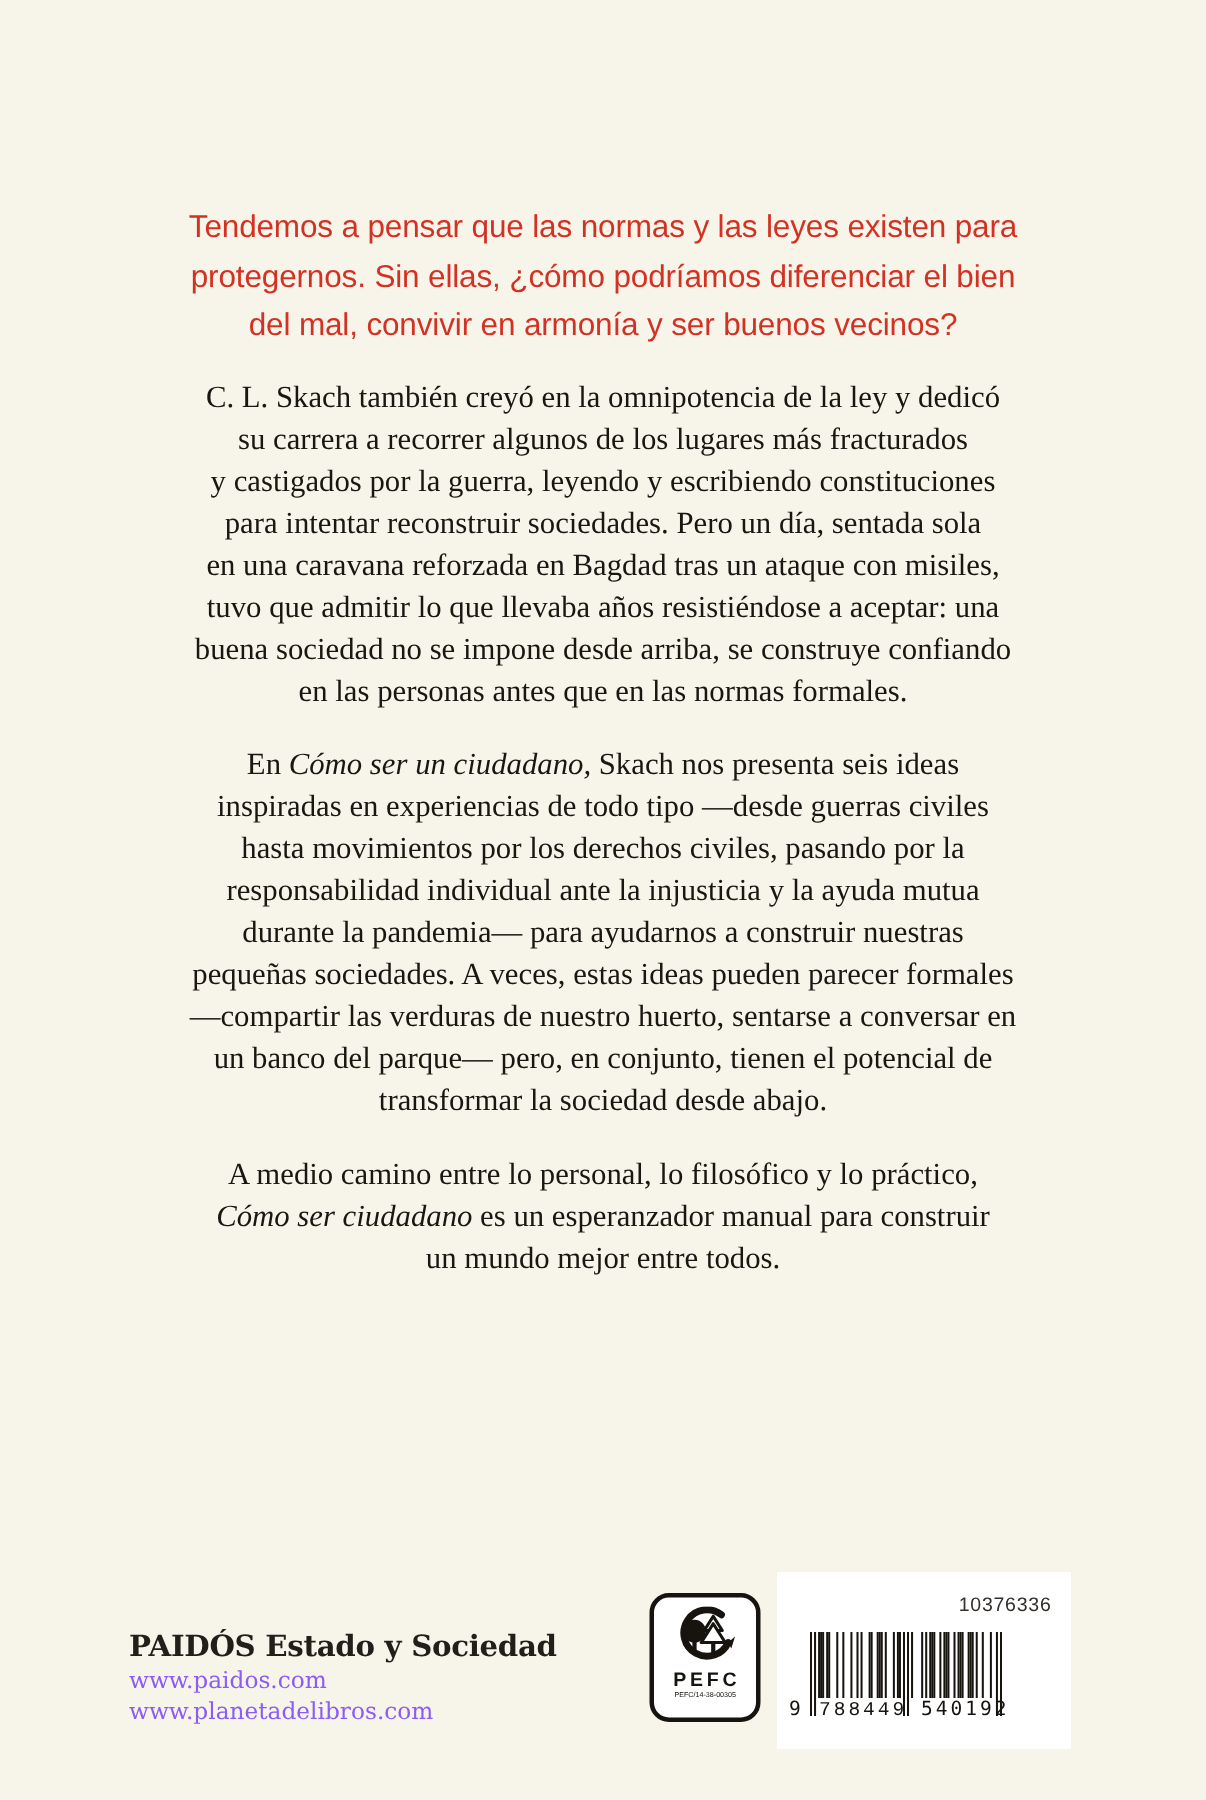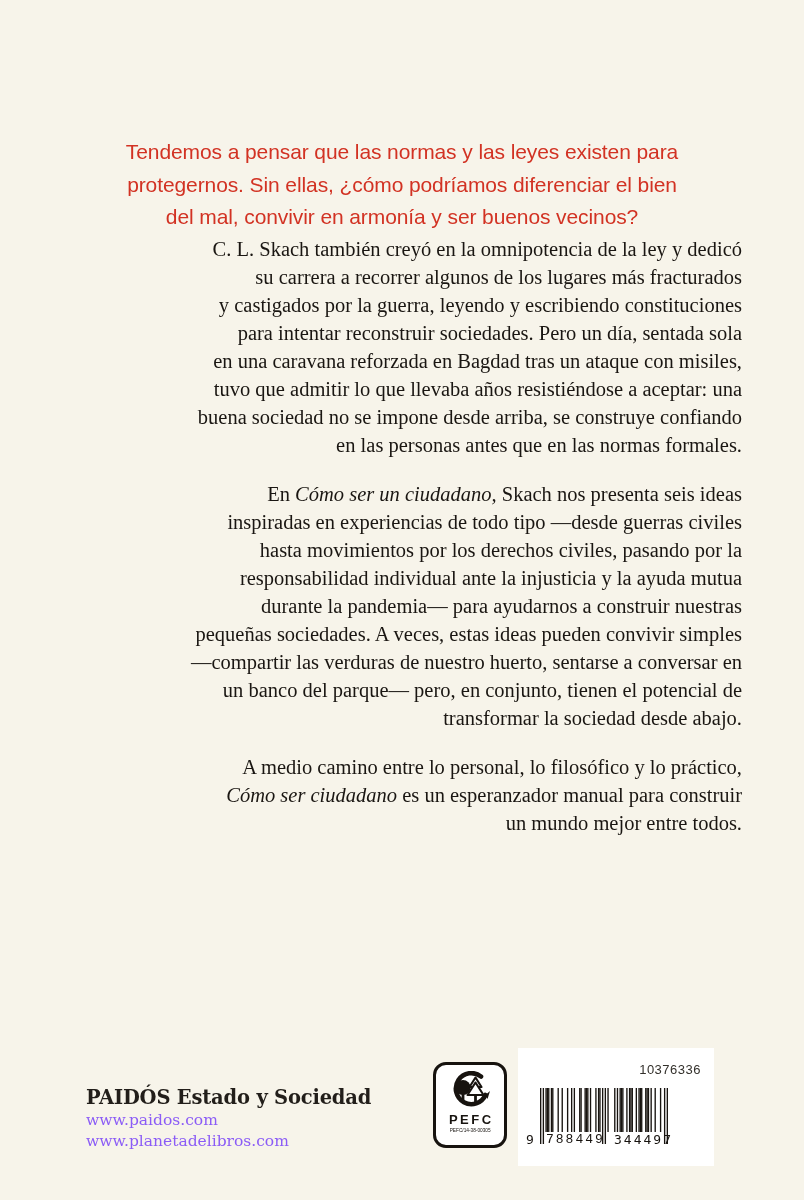--- a/index.html
+++ b/index.html
@@ -22,22 +22,23 @@
     line-height:32.5px;
     letter-spacing:-0.1px;
     text-align:center;
     color:#d23223;
   }
   
   .para{
     position:absolute;left:62px;width:680px;
     font-size:20.5px;
     line-height:28px;
-    text-align:right;
+    text-align:center;
     white-space:nowrap;
+    margin-top:16px;
   }
   .para .tline, .headline .tline{white-space:nowrap;}
   .ital{font-style:italic;}
   #p1{top:235px;}
   #p2{top:480px;}
   #p3{top:753px;}
   
   .footer-left{position:absolute;left:86px;top:1086px;}
   .imprint{
     font-family:"DejaVu Serif","Liberation Serif",serif;
@@ -107,21 +108,21 @@
       <div class="tline"><span>tuvo que admitir lo que llevaba años resistiéndose a aceptar: una</span></div>
       <div class="tline"><span>buena sociedad no se impone desde arriba, se construye confiando</span></div>
       <div class="tline"><span>en las personas antes que en las normas formales.</span></div>
     </div>
   <div class="para" id="p2">
       <div class="tline"><span>En </span><span class="ital">Cómo ser un ciudadano,</span><span> Skach nos presenta seis ideas</span></div>
       <div class="tline"><span>inspiradas en experiencias de todo tipo —desde guerras civiles</span></div>
       <div class="tline"><span>hasta movimientos por los derechos civiles, pasando por la</span></div>
       <div class="tline"><span>responsabilidad individual ante la injusticia y la ayuda mutua</span></div>
       <div class="tline"><span>durante la pandemia— para ayudarnos a construir nuestras</span></div>
-      <div class="tline"><span>pequeñas sociedades. A veces, estas ideas pueden convivir simples</span></div>
+      <div class="tline"><span>pequeñas sociedades. A veces, estas ideas pueden parecer formales</span></div>
       <div class="tline"><span>—compartir las verduras de nuestro huerto, sentarse a conversar en</span></div>
       <div class="tline"><span>un banco del parque— pero, en conjunto, tienen el potencial de</span></div>
       <div class="tline"><span>transformar la sociedad desde abajo.</span></div>
     </div>
   <div class="para" id="p3">
       <div class="tline"><span>A medio camino entre lo personal, lo filosófico y lo práctico,</span></div>
       <div class="tline"><span class="ital">Cómo ser ciudadano</span><span> es un esperanzador manual para construir</span></div>
       <div class="tline"><span>un mundo mejor entre todos.</span></div>
     </div>
 
@@ -192,16 +193,16 @@
         <rect x="79" y="0" width="1" height="44" fill="#17130f"></rect>
         <rect x="80" y="0" width="1" height="44" fill="#17130f"></rect>
         <rect x="82" y="0" width="1" height="44" fill="#17130f"></rect>
         <rect x="85" y="0" width="1" height="44" fill="#17130f"></rect>
         <rect x="89" y="0" width="1" height="44" fill="#17130f"></rect>
         <rect x="92" y="0" width="1" height="56" fill="#17130f"></rect>
         <rect x="94" y="0" width="1" height="56" fill="#17130f"></rect>
       </svg>
     <div class="ean-digit ean-first">9</div>
     <div class="ean-digit ean-g1">788449</div>
-    <div class="ean-digit ean-g2">344497</div>
+    <div class="ean-digit ean-g2">540192</div>
   </div>
 
 </div>
 
 </body></html>

